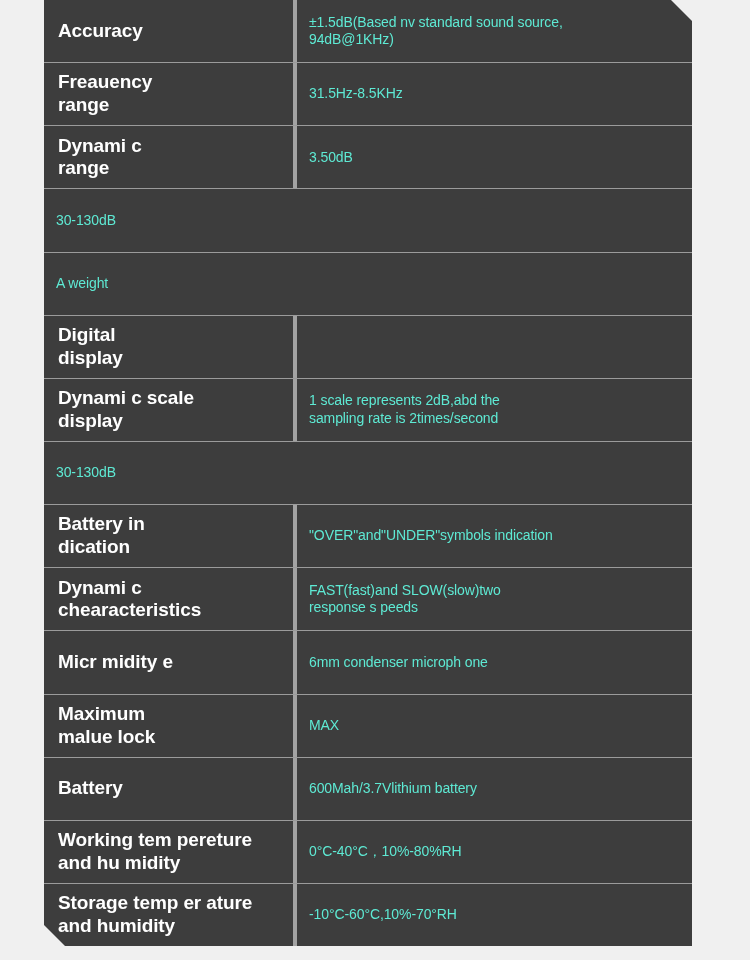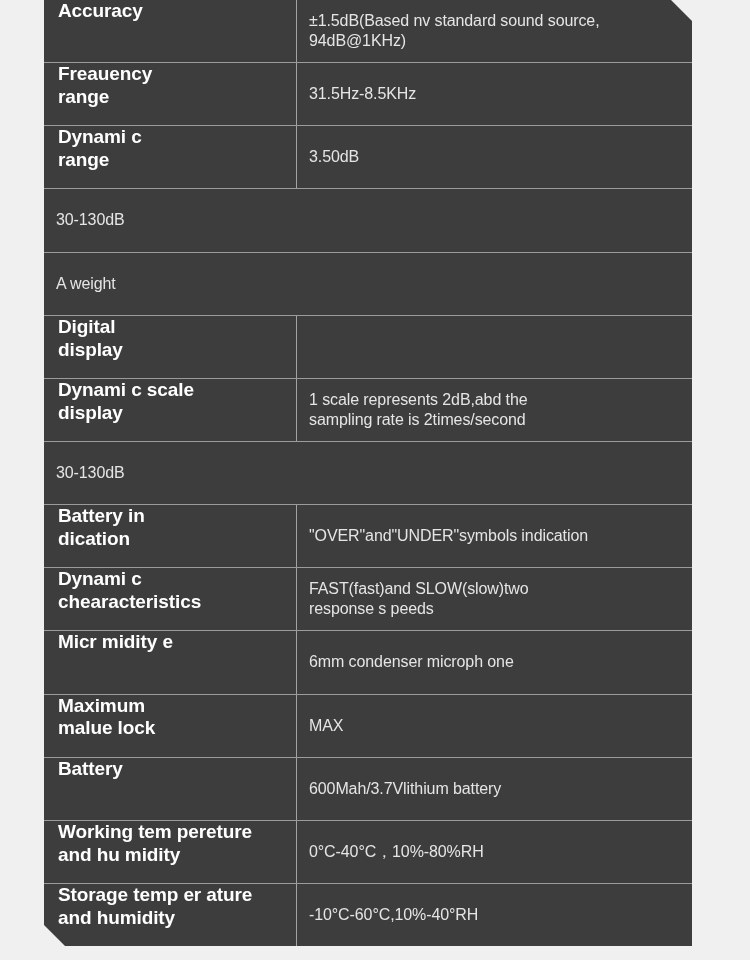--- a/index.html
+++ b/index.html
@@ -44,23 +44,23 @@
     border-bottom: 1px solid #9b9b9b;
     box-sizing: border-box;
   }
   .spec-row:last-child {
     border-bottom: none;
   }
 
   .spec-label {
     flex: 0 0 253px;
     box-sizing: border-box;
-    border-right: 1px solid #a3a3a3;
-    display: flex;
-    align-items: flex-start;
+    border-right: 4px solid #a3a3a3;
+    display: flex;
+    align-items: center;
     padding: 0 10px 0 14px;
   }
 
   .spec-value {
     flex: 1 1 auto;
     box-sizing: border-box;
     display: flex;
     align-items: center;
     padding: 0 10px 0 12px;
     min-width: 0;
@@ -69,23 +69,23 @@
   .label-text {
     color: #ffffff;
     font-weight: bold;
     font-size: 19px;
     line-height: 1.20;
     letter-spacing: -0.1px;
     white-space: pre-line;
   }
 
   .value-text {
-    color: #e5e5e5;
+    color: #5eead4;
     font-weight: normal;
-    font-size: 16px;
+    font-size: 14px;
     line-height: 1.25;
     letter-spacing: -0.1px;
     white-space: pre-line;
   }
 </style>
 </head>
 <body>
 
 <div id="spec-table-wrap">
   <div id="spec-table">
@@ -214,18 +214,18 @@
         <span class="value-text">0°C-40°C，10%-80%RH</span>
       </div>
     </div>
 
     <div class="spec-row">
       <div class="spec-label">
         <span class="label-text">Storage temp er ature
 and humidity</span>
       </div>
       <div class="spec-value">
-        <span class="value-text">-10°C-60°C,10%-40°RH</span>
+        <span class="value-text">-10°C-60°C,10%-70°RH</span>
       </div>
     </div>
 
   </div>
 </div>
 
 </body></html>

